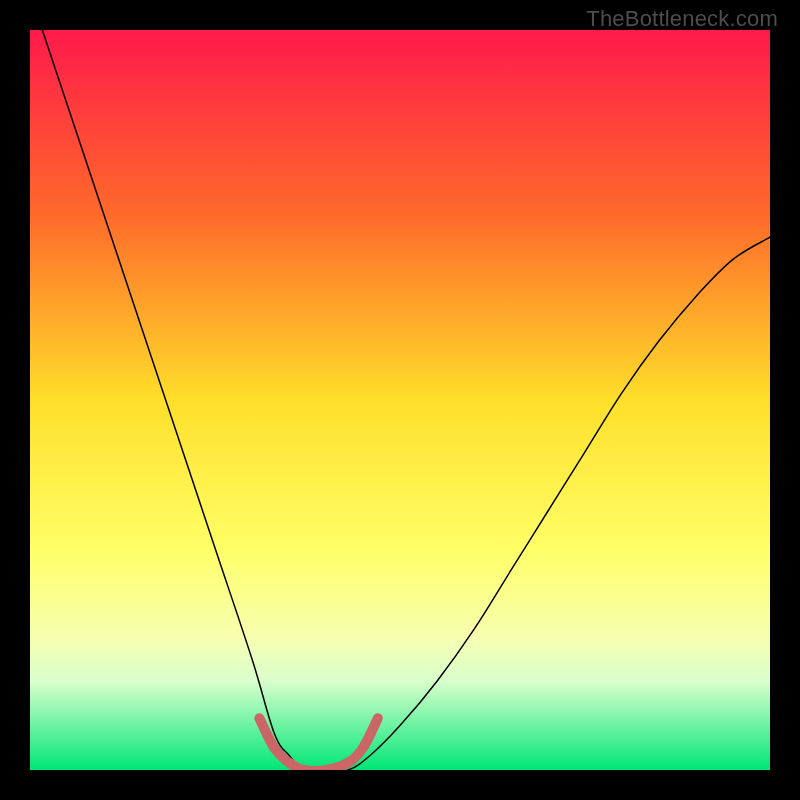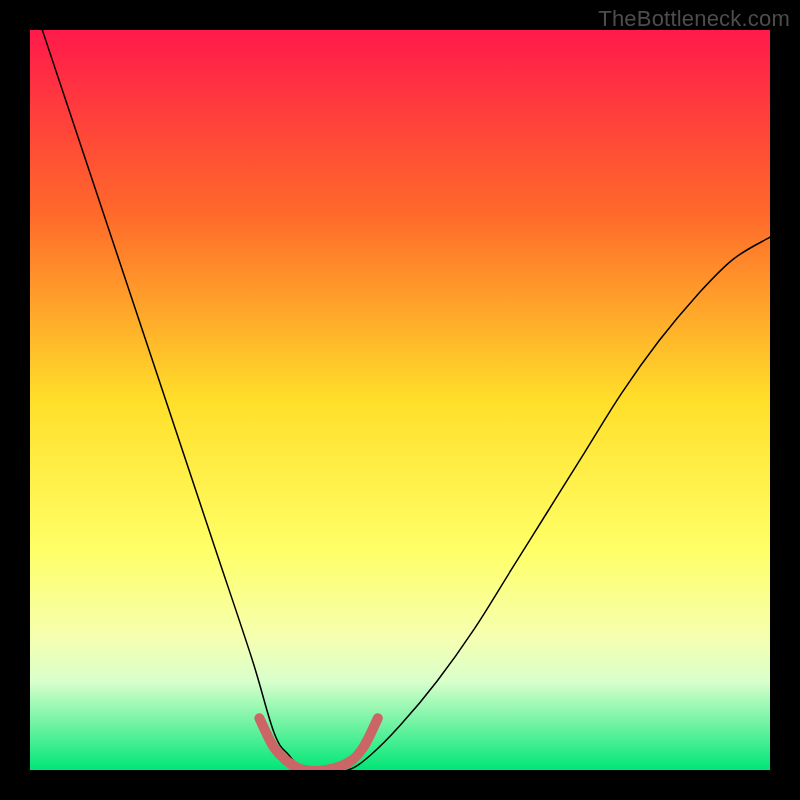--- a/index.html
+++ b/index.html
@@ -15,21 +15,21 @@
     position: absolute;
     left: 30px;
     top: 30px;
     width: 740px;
     height: 740px;
     overflow: hidden;
   }
   .watermark {
     position: absolute;
     top: 6px;
-    right: 10px;
+    right: 22px;
     font-size: 22px;
     color: #4d4d4d;
     font-weight: 400;
     letter-spacing: 0.2px;
     z-index: 10;
   }
   svg { display: block; }
 </style>
 </head>
 <body>

